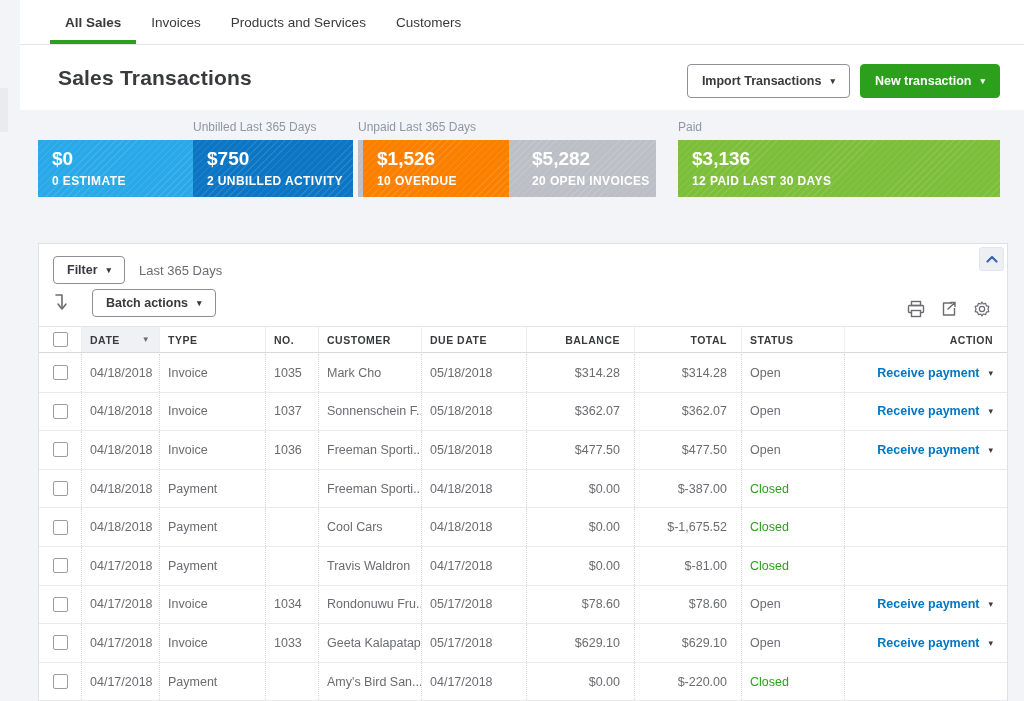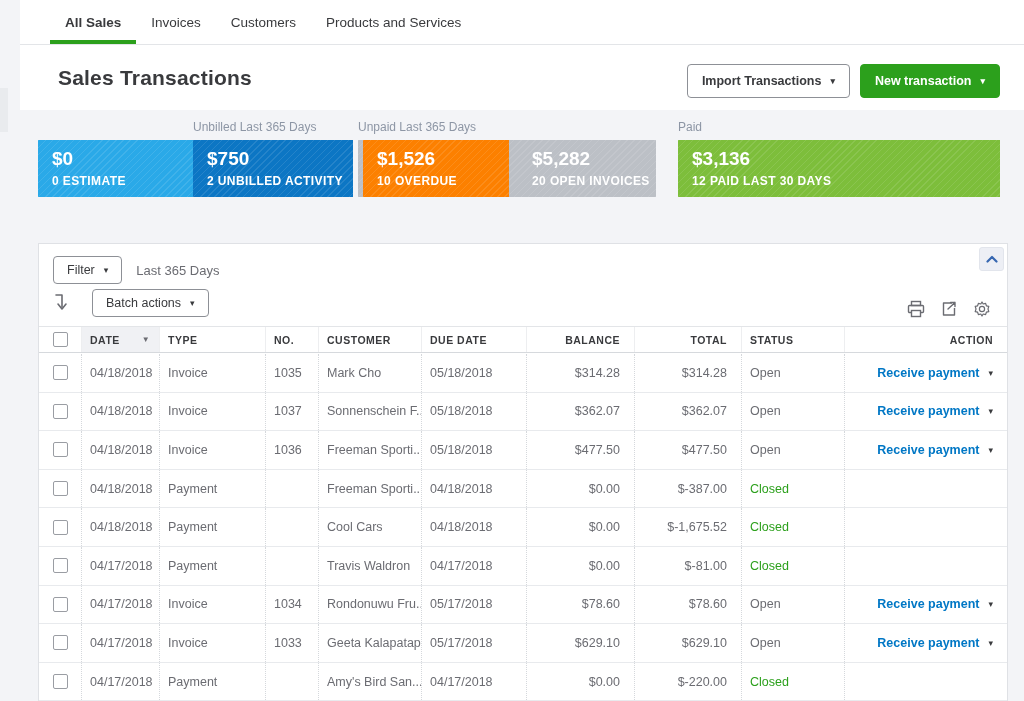--- a/index.html
+++ b/index.html
@@ -33,21 +33,21 @@
   .tile-unbilled { left:155px; width:160px; background-color:#0C76C4; }
   .tile-unpaid-group { left:320px; width:298px; background-color:#BCC0C6; padding:0; }
   .tile-overdue { left:5px; width:146px; background-color:#FC8000; }
   .tile-open { left:160px; width:150px; background:none; background-image:none; }
   .tile-paid { left:640px; width:322px; background-color:#7DBE3B; }
 
   
   .panel { position:absolute; left:38px; top:243px; width:970px; height:458px; background:#fff; border:1px solid #DFE1E5; border-bottom:none; }
   .collapse-btn { position:absolute; top:3px; right:3px; width:25px; height:24px; background:#EDEFF5; border:1px solid #E2E5EC; border-radius:3px; display:flex; align-items:center; justify-content:center; cursor:pointer; }
   .filter-row { position:absolute; left:14px; top:12px; display:flex; align-items:center; gap:14px; }
-  .btn-sm { height:28px; display:flex; align-items:center; gap:9px; padding:0 13px; border:1px solid #8D9096; border-radius:4px; background:#fff; font-size:12.5px; font-weight:400; color:#393A3D; cursor:pointer; }
+  .btn-sm { height:28px; display:flex; align-items:center; gap:9px; padding:0 13px; border:1px solid #8D9096; border-radius:4px; background:#fff; font-size:12.5px; font-weight:700; color:#393A3D; cursor:pointer; }
   .period { font-size:13px; color:#6B6C72; }
   .batch-row { position:absolute; left:12px; top:45px; display:flex; align-items:center; gap:21px; }
   .table-icons { position:absolute; right:16px; top:56px; display:flex; gap:15px; }
   .table-icons svg { cursor:pointer; }
 
   .grid { display:grid; grid-template-columns:42px 78px 106px 53px 103px 105px 108px 107px 103px 163px; }
   .thead { position:absolute; left:0; right:0; top:82px; height:27px; border-top:1px solid #E3E5E8; border-bottom:1px solid #D6D9DD; font-size:10.5px; font-weight:700; letter-spacing:.5px; color:#393A3D; }
   .th { display:flex; align-items:center; padding-left:8px; height:100%; border-left:1px solid #EDEEF0; cursor:pointer; }
   .th:first-child { border-left:none; justify-content:center; padding-left:0; }
   .th.right { justify-content:flex-end; padding-right:14px; }
@@ -64,22 +64,22 @@
   .action-link { color:#0077C5; font-weight:700; cursor:pointer; }
   .action-caret { font-size:9px; color:#393A3D; margin-left:9px; cursor:pointer; }
 </style>
 </head>
 <body>
 
 <div class="top-section">
   <div class="tabbar">
     <div class="tab active">All Sales</div>
     <div class="tab">Invoices</div>
+    <div class="tab">Products and Services</div>
     <div class="tab">Customers</div>
-    <div class="tab">Products and Services</div>
   </div>
   <div class="page-title">Sales Transactions</div>
   <div class="hdr-buttons">
     <div class="btn btn-outline">
       <span>Import Transactions</span>
       <span class="caret">▾</span>
     </div>
     <div class="btn btn-green">
       <span>New transaction</span>
       <span class="caret">▾</span>

